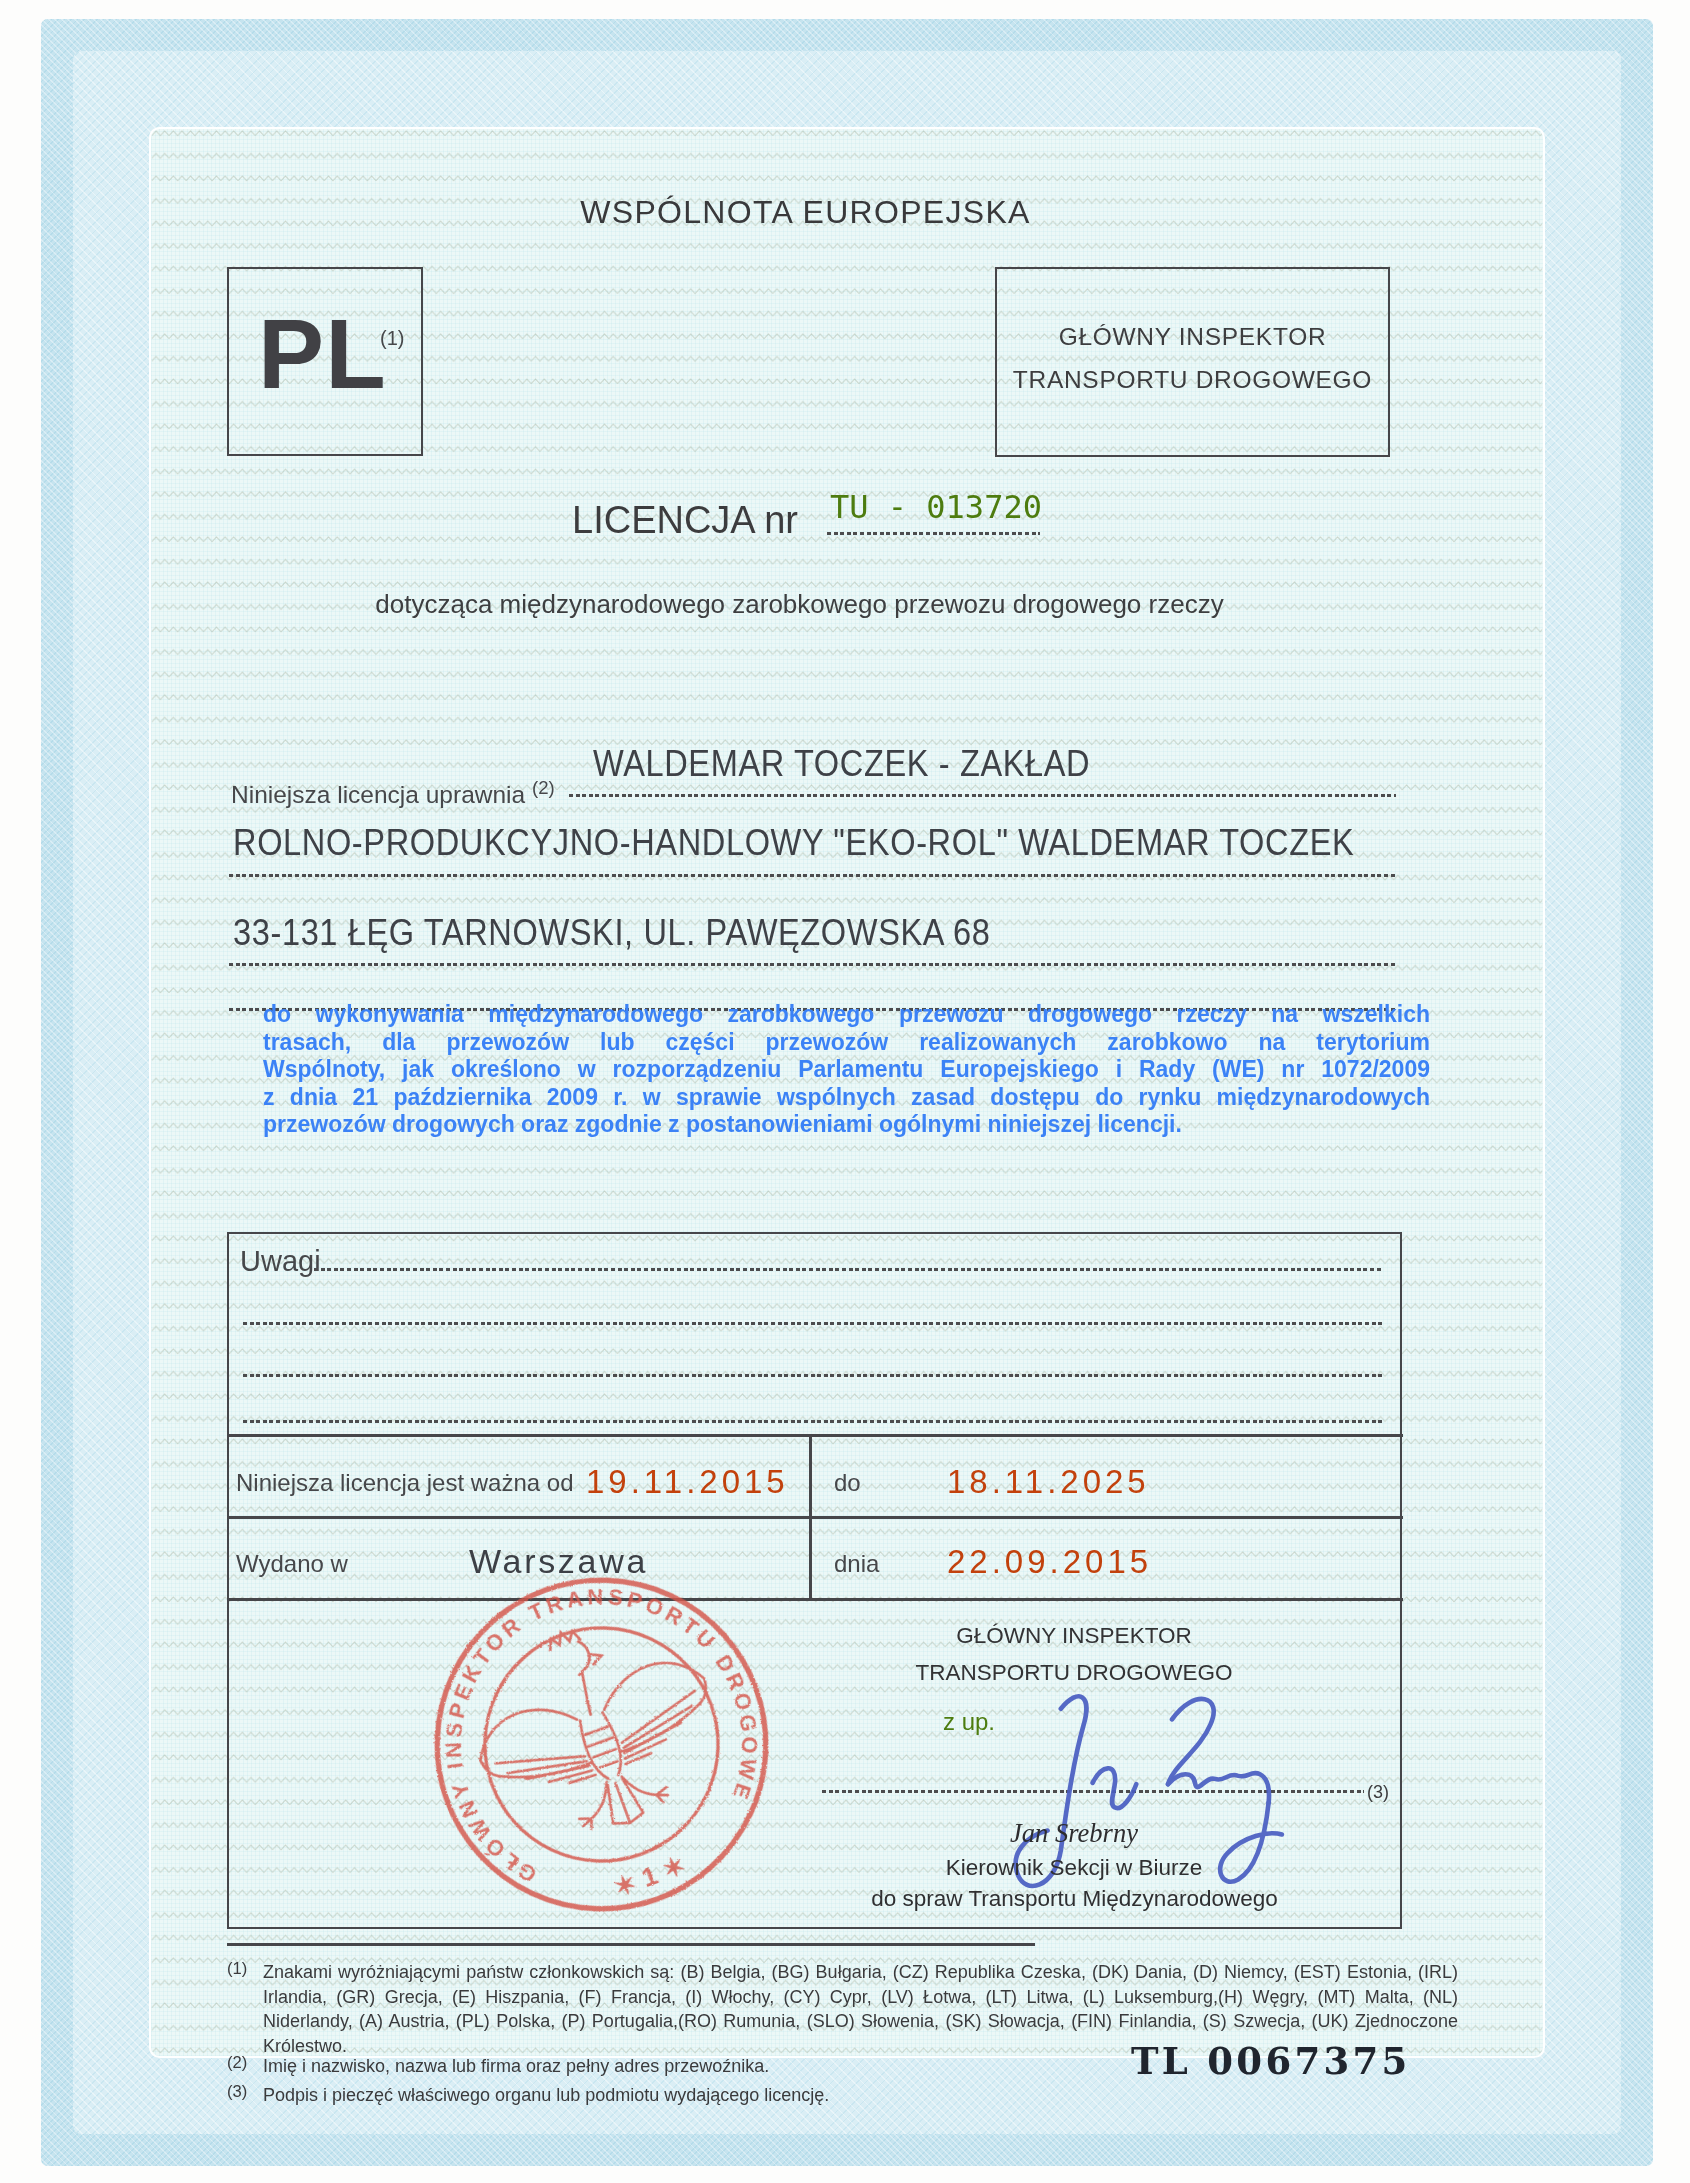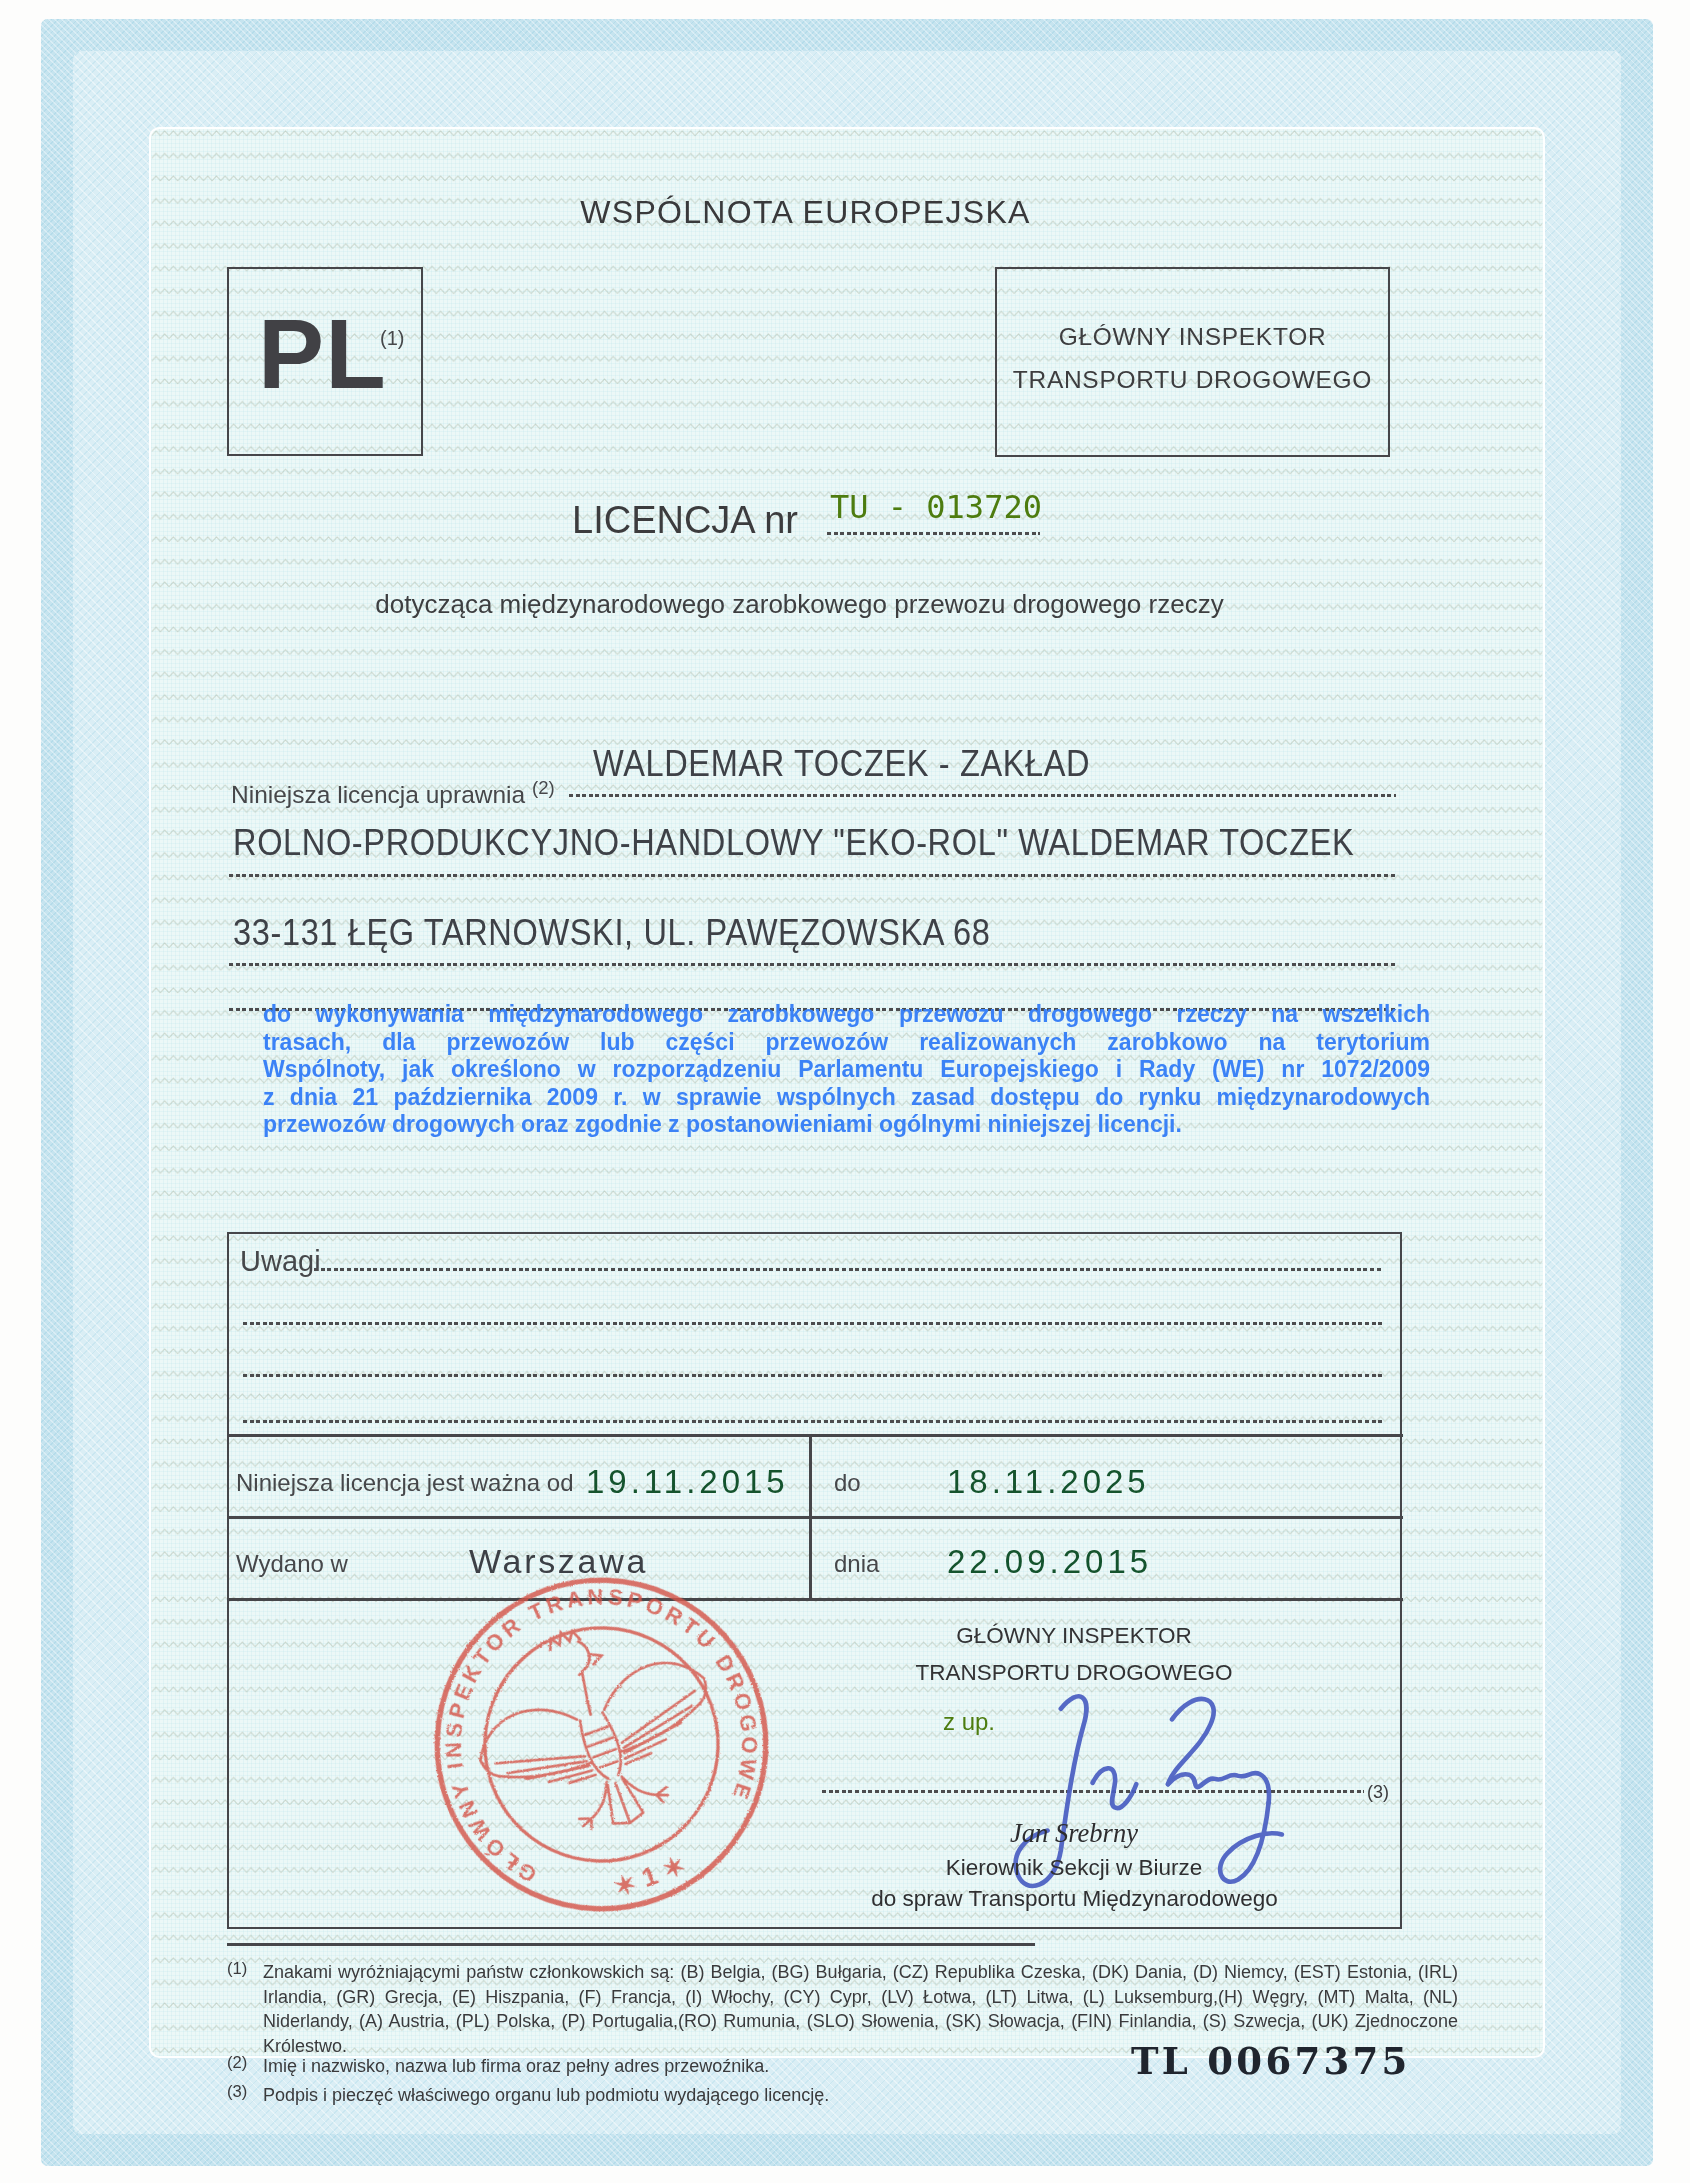--- a/index.html
+++ b/index.html
@@ -51,21 +51,21 @@
   .holder-label{left:231px;top:777px;font-size:24.5px;}
   .holder-sup{font-size:18.6px;}
   .typed-line{font-size:37px;}
   .para{left:231px;top:1001px;width:1167px;font-size:23px;line-height:27.5px;
         font-weight:bold;color:#3b82f6;margin-left:32px;}
   .para-line{text-align:justify;text-align-last:justify;}
   .para-line.last{text-align-last:left;}
   .main-box{left:227px;top:1232px;width:1171px;height:693px;border:2.7px solid #46464a;}
   .uwagi-label{left:240px;top:1245px;font-size:29px;}
   .cell-label{font-size:24px;color:#46474a;}
-  .typed-date{font-size:33px;letter-spacing:4px;color:#14532d;}
+  .typed-date{font-size:33px;letter-spacing:4px;color:#c2410c;}
   .typed-place{font-size:34px;letter-spacing:2.7px;color:#3d4046;}
   .sig-head{left:908px;width:332px;text-align:center;font-size:22.5px;color:#333335;}
   .zup{left:943px;top:1708px;font-size:24px;color:#4d7c0f;}
   .fn3-mark{left:1367px;top:1782px;font-size:18px;color:#3c3c3e;}
   .sig-name{left:908px;width:332px;top:1818px;text-align:center;
             font-family:"Liberation Serif",serif;font-style:italic;font-weight:normal;
             font-size:26.5px;color:#2d2d2f;}
   .sig-title{left:908px;width:332px;text-align:center;font-size:22.5px;color:#2f2f31;}
   .sig-title2{left:849px;width:451px;}
   .fn{position:absolute;left:227px;width:1195px;font-size:18px;line-height:24.5px;

